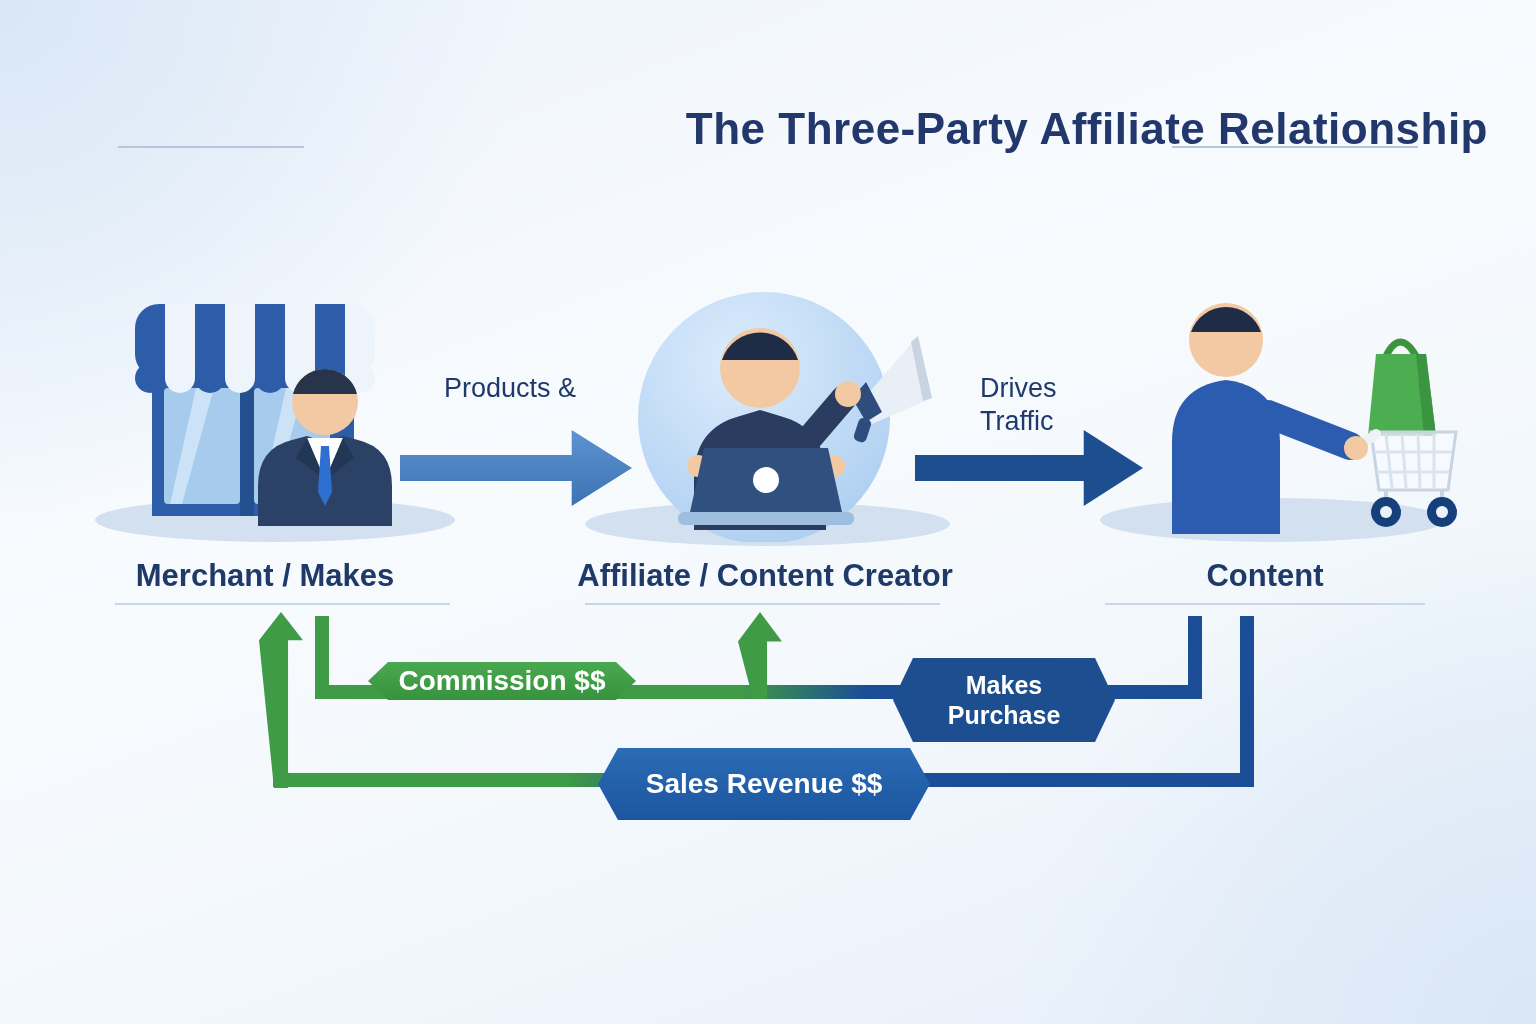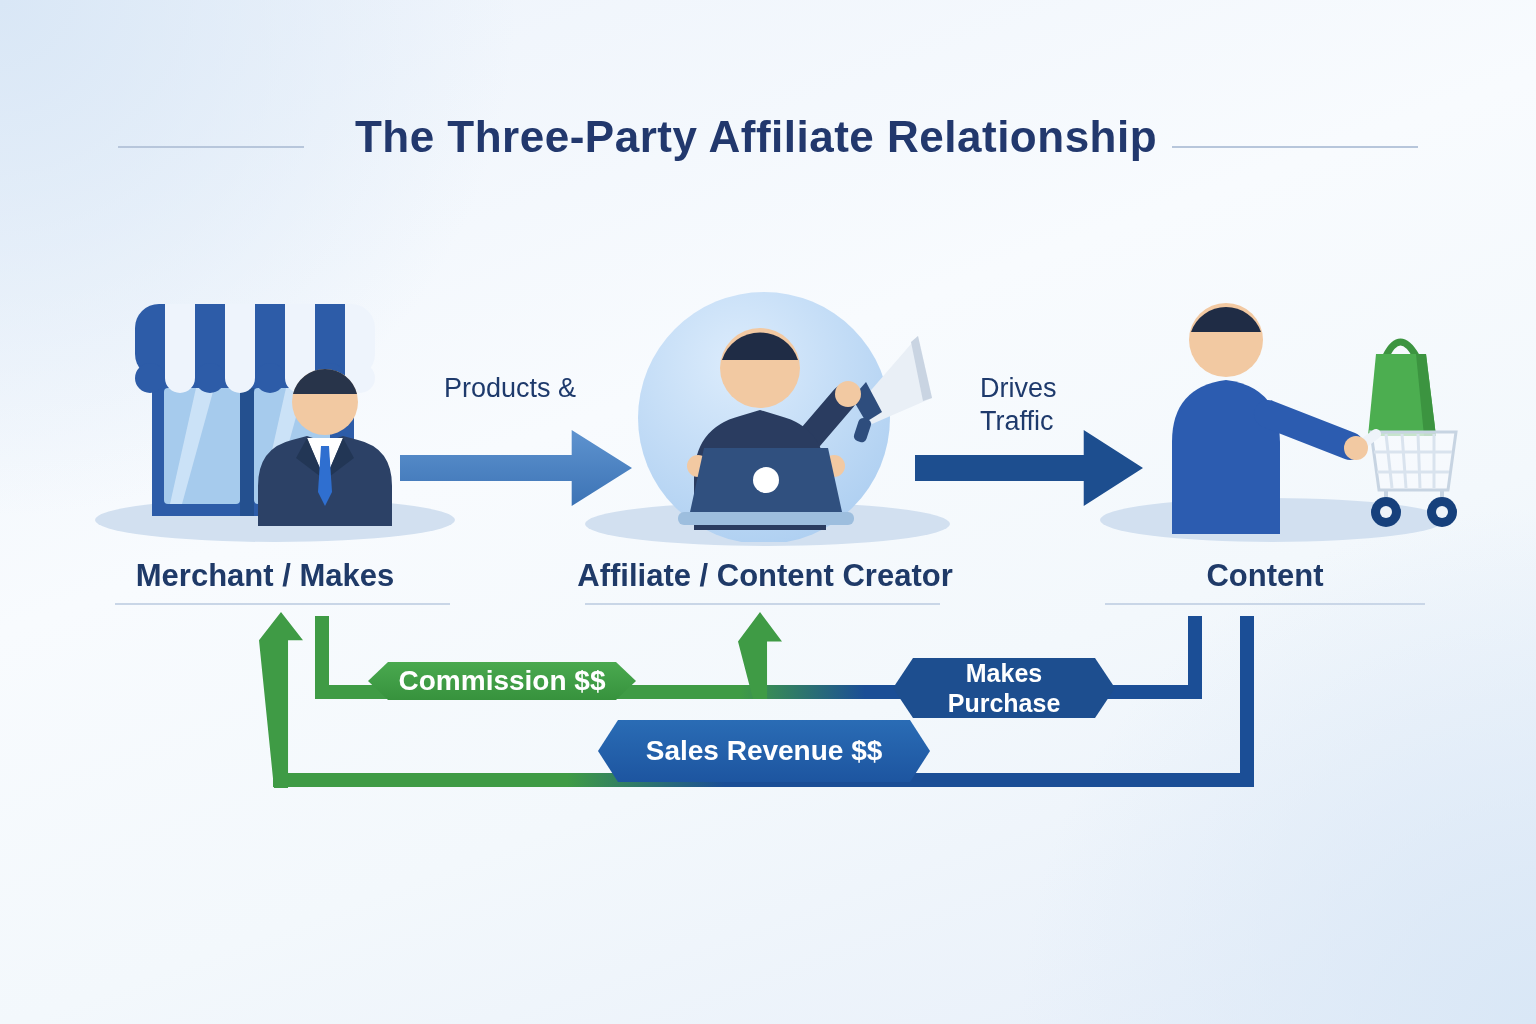--- a/index.html
+++ b/index.html
@@ -8,22 +8,22 @@
     font-family:"Liberation Sans", sans-serif;
     background:
       radial-gradient(circle at 0% 0%, #d9e7f6 0%, rgba(217,231,246,0) 28%),
       radial-gradient(circle at 100% 100%, #d9e7f6 0%, rgba(217,231,246,0) 28%),
       linear-gradient(160deg,#edf3fb 0%,#f8fbfe 40%,#f3f8fc 65%,#e6eef9 100%);
   }
   .canvas{position:relative;width:1536px;height:1024px;}
   .abs{position:absolute;}
 
   .page-title{
-    left:0;top:96px;width:1480px;text-align:center;
-    font-size:44px;font-weight:bold;color:#22386d;letter-spacing:.5px;margin:16px;
+    left:0;top:96px;width:1480px;text-align:right;
+    font-size:44px;font-weight:bold;color:#22386d;letter-spacing:.5px;margin:8px;
   }
   .title-rule{height:2px;background:#b7c6db;top:146px;}
   .rule-left{left:118px;width:186px;}
   .rule-right{left:1172px;width:246px;}
 
   .shadow{
     background:#d2e0f0;border-radius:50%;
   }
 
   .entity-label{
@@ -58,23 +58,23 @@
     background:linear-gradient(90deg,#3f9b45 0%,#3f9b45 30%,#1b4e96 46%,#1b4e96 100%);
   }
 
   .banner{
     color:#ffffff;font-weight:bold;text-align:center;
     clip-path:polygon(20px 0,calc(100% - 20px) 0,100% 50%,calc(100% - 20px) 100%,20px 100%,0 50%);
     display:flex;flex-direction:column;justify-content:center;
   }
   .banner.commission{left:368px;top:662px;width:268px;height:38px;font-size:28px;
     background:linear-gradient(180deg,#4aa94f,#37923d);}
-  .banner.makes{left:893px;top:658px;width:222px;height:60px;font-size:25px;line-height:30px;
+  .banner.makes{left:893px;top:658px;width:222px;height:84px;font-size:25px;line-height:30px;
     background:#1d4e8f;}
-  .banner.sales{left:598px;top:720px;width:332px;height:62px;font-size:28px;
+  .banner.sales{left:598px;top:748px;width:332px;height:72px;font-size:28px;
     background:linear-gradient(180deg,#2a6cb5,#1d55a0);}
 </style>
 </head>
 <body>
 
 <div class="canvas">
 
   <div class="abs title-rule rule-left"></div>
   <h1 class="abs page-title">The Three-Party Affiliate Relationship</h1>
   <div class="abs title-rule rule-right"></div>

